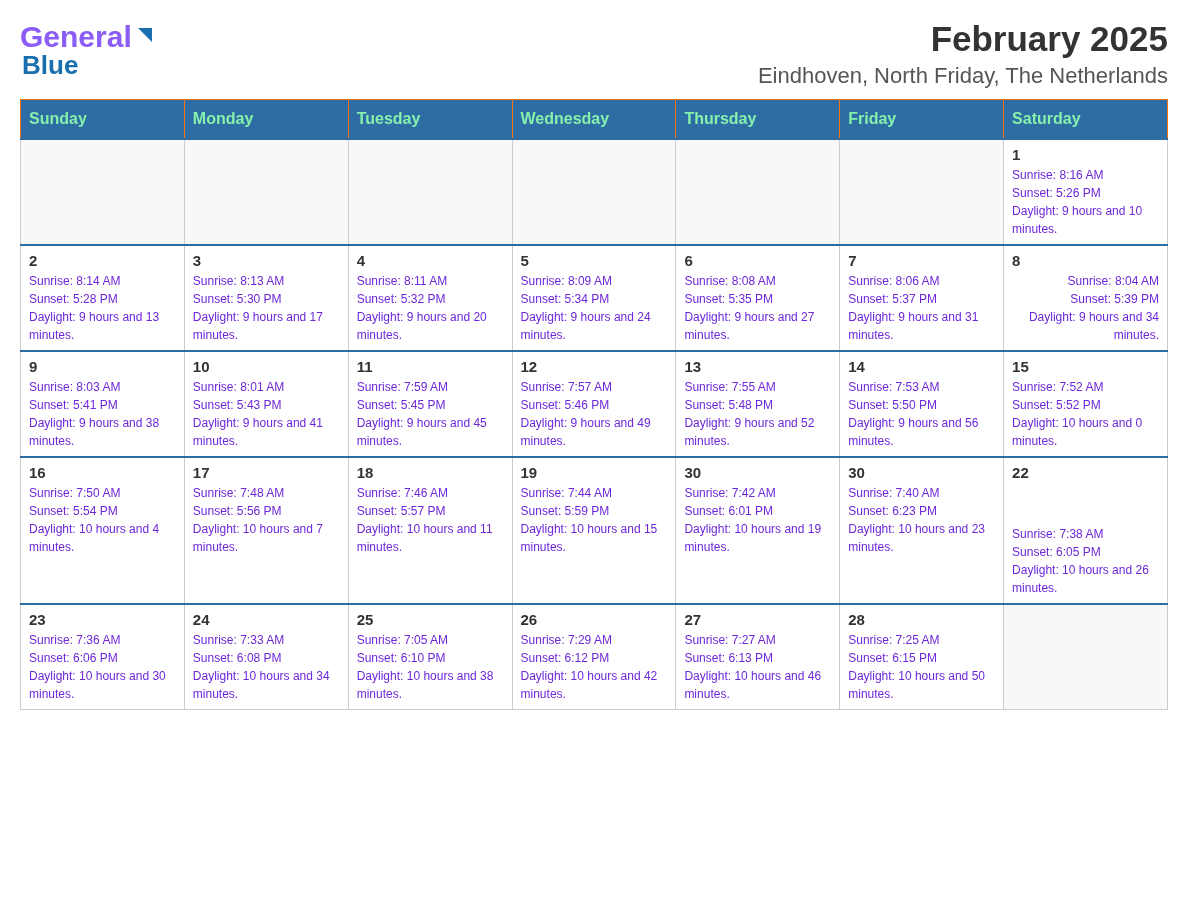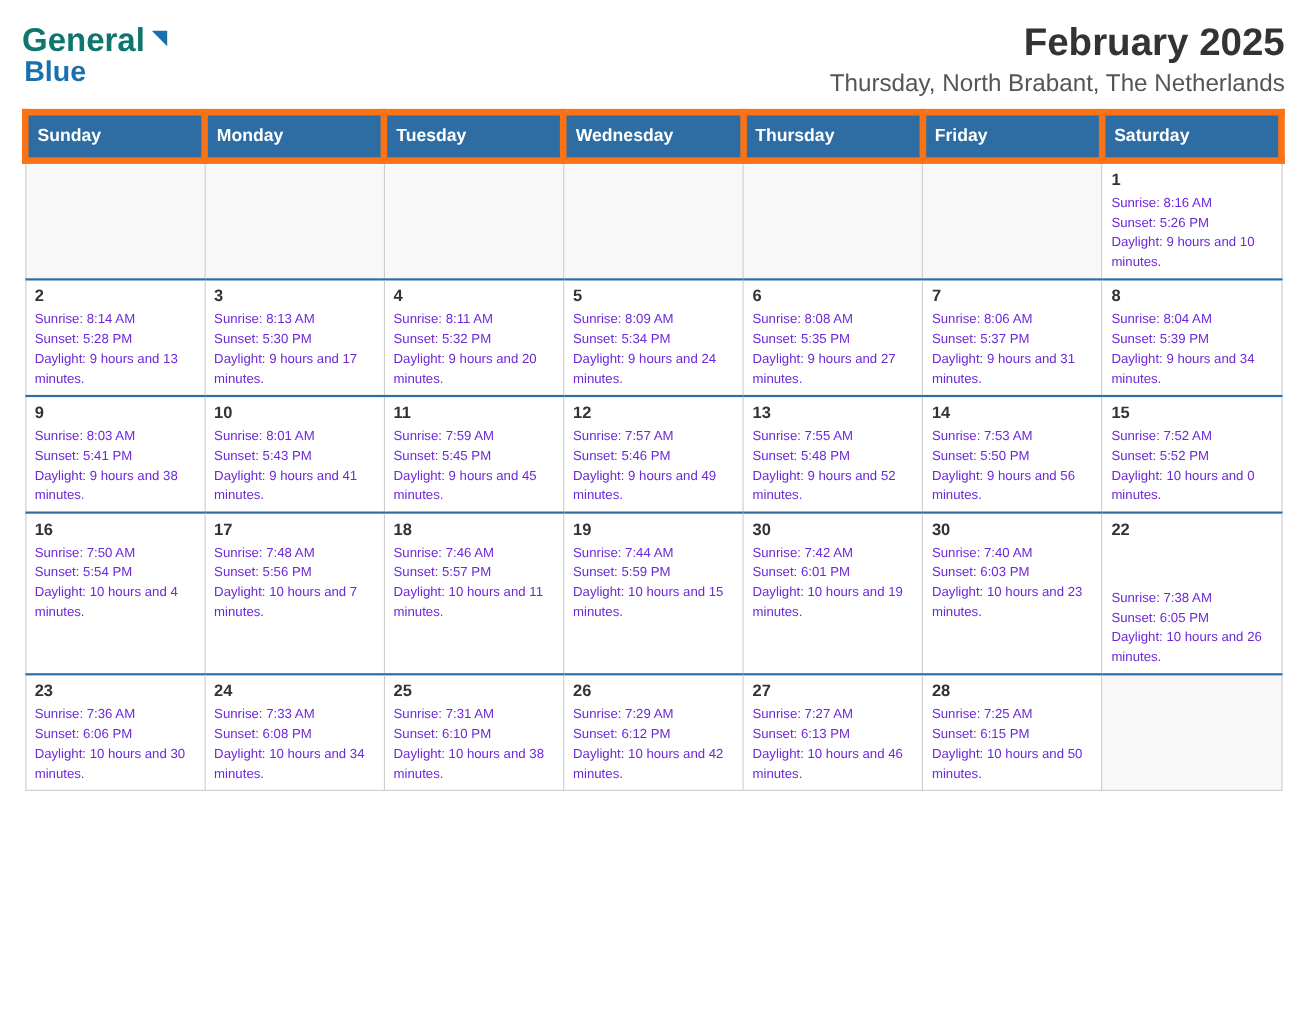--- a/index.html
+++ b/index.html
@@ -35,26 +35,26 @@
       color: #555;
       margin-top: 4px;
     }
     .calendar-table {
       width: 100%;
       border-collapse: collapse;
       margin-top: 10px;
     }
     .calendar-table th {
       background-color: #2d6da3;
-      color: #ffffff;
+      color: #86efac;
       font-size: 16px;
       font-weight: bold;
       padding: 10px 8px;
       text-align: left;
-      border: 6px solid #f97316;
+      border: 1px solid #f97316;
     }
     .calendar-table td {
       vertical-align: top;
       padding: 6px 8px;
       border: 1px solid #ccc;
       width: calc(100% / 7);
       min-height: 110px;
       font-size: 12.5px;
       color: #333;
       background: #fff;
@@ -78,21 +78,21 @@
       line-height: 1.5;
     }
     .logo-wrapper {
       display: flex;
       align-items: center;
       gap: 0;
     }
     .logo-general {
       font-size: 30px;
       font-weight: bold;
-      color: #0f766e;
+      color: #8b5cf6;
     }
     .logo-arrow {
       display: inline-block;
       margin-left: 2px;
     }
   </style>
 </head>
 <body>
 
 <div class="header-area">
@@ -102,21 +102,21 @@
       <span class="logo-arrow">
         <svg width="22" height="22" viewBox="0 0 22 22">
           <polygon points="4,4 18,4 18,18" fill="#1a6faf"></polygon>
         </svg>
       </span>
     </div>
     <div style="font-size:26px;font-weight:bold;color:#1a6faf;margin-top:-4px;padding-left:2px;">Blue</div>
   </div>
   <div class="title-area">
     <div class="month-title">February 2025</div>
-    <div class="location-subtitle">Thursday, North Brabant, The Netherlands</div>
+    <div class="location-subtitle">Eindhoven, North Friday, The Netherlands</div>
   </div>
 </div>
 
 <table class="calendar-table">
   <thead>
     <tr>
     <th>Sunday</th>
         <th>Monday</th>
         <th>Tuesday</th>
         <th>Wednesday</th>
@@ -172,21 +172,21 @@
 Daylight: 9 hours and 27 minutes.</div>
         </td>
         <td>
           <span class="day-number">7</span>
           <div class="day-info" style="white-space: pre-line;">Sunrise: 8:06 AM
 Sunset: 5:37 PM
 Daylight: 9 hours and 31 minutes.</div>
         </td>
         <td>
           <span class="day-number">8</span>
-          <div class="day-info" style="white-space: pre-line;">Sunrise: 8:04 AM
+          <div class="day-info" style="white-space: pre-line; text-align: right;">Sunrise: 8:04 AM
 Sunset: 5:39 PM
 Daylight: 9 hours and 34 minutes.</div>
         </td>
       </tr>
       <tr>
         <td>
           <span class="day-number">9</span>
           <div class="day-info" style="white-space: pre-line;">Sunrise: 8:03 AM
 Sunset: 5:41 PM
 Daylight: 9 hours and 38 minutes.</div>
@@ -255,21 +255,21 @@
         </td>
         <td>
           <span class="day-number">30</span>
           <div class="day-info" style="white-space: pre-line;">Sunrise: 7:42 AM
 Sunset: 6:01 PM
 Daylight: 10 hours and 19 minutes.</div>
         </td>
         <td>
           <span class="day-number">30</span>
           <div class="day-info" style="white-space: pre-line;">Sunrise: 7:40 AM
-Sunset: 6:03 PM
+Sunset: 6:23 PM
 Daylight: 10 hours and 23 minutes.</div>
         </td>
         <td>
           <span class="day-number">22</span>
           <div class="day-info" style="white-space: pre-line; margin-top: 44px;">Sunrise: 7:38 AM
 Sunset: 6:05 PM
 Daylight: 10 hours and 26 minutes.</div>
         </td>
       </tr>
       <tr>
@@ -280,21 +280,21 @@
 Daylight: 10 hours and 30 minutes.</div>
         </td>
         <td>
           <span class="day-number">24</span>
           <div class="day-info" style="white-space: pre-line;">Sunrise: 7:33 AM
 Sunset: 6:08 PM
 Daylight: 10 hours and 34 minutes.</div>
         </td>
         <td>
           <span class="day-number">25</span>
-          <div class="day-info" style="white-space: pre-line;">Sunrise: 7:31 AM
+          <div class="day-info" style="white-space: pre-line;">Sunrise: 7:05 AM
 Sunset: 6:10 PM
 Daylight: 10 hours and 38 minutes.</div>
         </td>
         <td>
           <span class="day-number">26</span>
           <div class="day-info" style="white-space: pre-line;">Sunrise: 7:29 AM
 Sunset: 6:12 PM
 Daylight: 10 hours and 42 minutes.</div>
         </td>
         <td>

